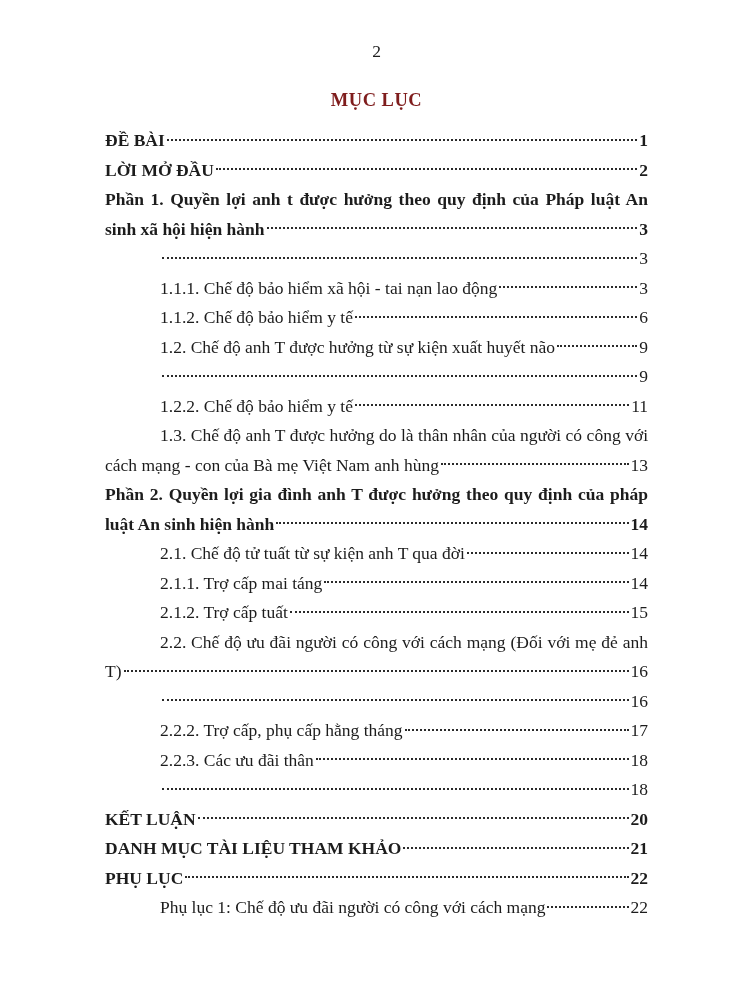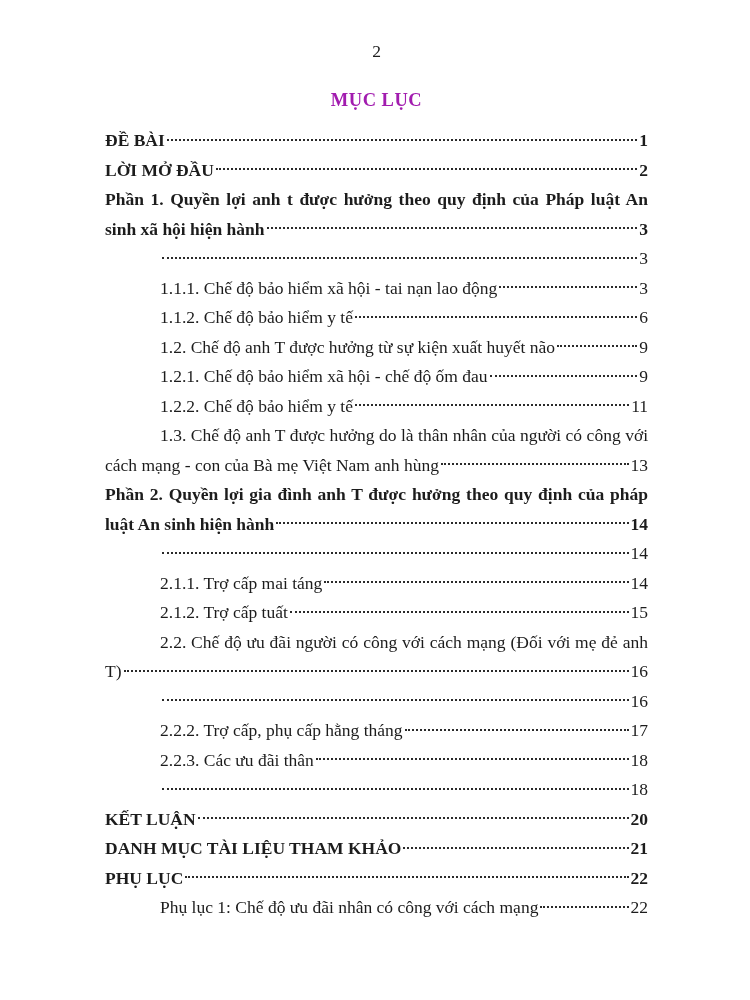--- a/index.html
+++ b/index.html
@@ -58,21 +58,21 @@
     text-align: justify;
     text-align-last: justify;
     white-space: normal;
   }
 </style>
 </head>
 <body>
 
 <div class="doc" style="color: rgb(28, 28, 28);">
   <div class="pageno">2</div>
-  <div class="title" style="color: #a21caf;">MỤC LỤC</div>
+  <div class="title" style="color: #7f1d1d;">MỤC LỤC</div>
   <div class="toc">
       <div class="row bold indent-0">
     <span class="t">ĐỀ BÀI</span>
     <span class="leader"></span>
     <span class="pg">1</span>
   </div>
       <div class="row bold indent-0">
     <span class="t">LỜI MỞ ĐẦU</span>
     <span class="leader"></span>
     <span class="pg">2</span>
@@ -100,21 +100,20 @@
     <span class="t">1.1.2. Chế độ bảo hiểm y tế</span>
     <span class="leader"></span>
     <span class="pg">6</span>
   </div>
       <div class="row indent-1">
     <span class="t">1.2. Chế độ anh T được hưởng từ sự kiện xuất huyết não</span>
     <span class="leader"></span>
     <span class="pg">9</span>
   </div>
       <div class="row indent-1">
-    <span class="t">1.2.1. Chế độ bảo hiểm xã hội - chế độ ốm đau</span>
     <span class="leader"></span>
     <span class="pg">9</span>
   </div>
       <div class="row indent-1">
     <span class="t">1.2.2. Chế độ bảo hiểm y tế</span>
     <span class="leader"></span>
     <span class="pg">11</span>
   </div>
       <div class="row indent-1 nofill">
     <span class="t">1.3. Chế độ anh T được hưởng do là thân nhân của người có công với</span>
@@ -130,20 +129,21 @@
     <span class="t">Phần 2. Quyền lợi gia đình anh T được hưởng theo quy định của pháp</span>
     
     
   </div>
       <div class="row bold indent-0">
     <span class="t">luật An sinh hiện hành</span>
     <span class="leader"></span>
     <span class="pg">14</span>
   </div>
       <div class="row indent-1">
+    <span class="t">2.1. Chế độ tử tuất từ sự kiện anh T qua đời</span>
     <span class="leader"></span>
     <span class="pg">14</span>
   </div>
       <div class="row indent-1">
     <span class="t">2.1.1. Trợ cấp mai táng</span>
     <span class="leader"></span>
     <span class="pg">14</span>
   </div>
       <div class="row indent-1">
     <span class="t">2.1.2. Trợ cấp tuất</span>
@@ -187,18 +187,18 @@
     <span class="t">DANH MỤC TÀI LIỆU THAM KHẢO</span>
     <span class="leader"></span>
     <span class="pg">21</span>
   </div>
       <div class="row bold indent-0">
     <span class="t">PHỤ LỤC</span>
     <span class="leader"></span>
     <span class="pg">22</span>
   </div>
       <div class="row indent-1">
-    <span class="t">Phụ lục 1: Chế độ ưu đãi nhân có công với cách mạng</span>
+    <span class="t">Phụ lục 1: Chế độ ưu đãi người có công với cách mạng</span>
     <span class="leader"></span>
     <span class="pg">22</span>
   </div>
     </div>
 </div>
 
 </body></html>

